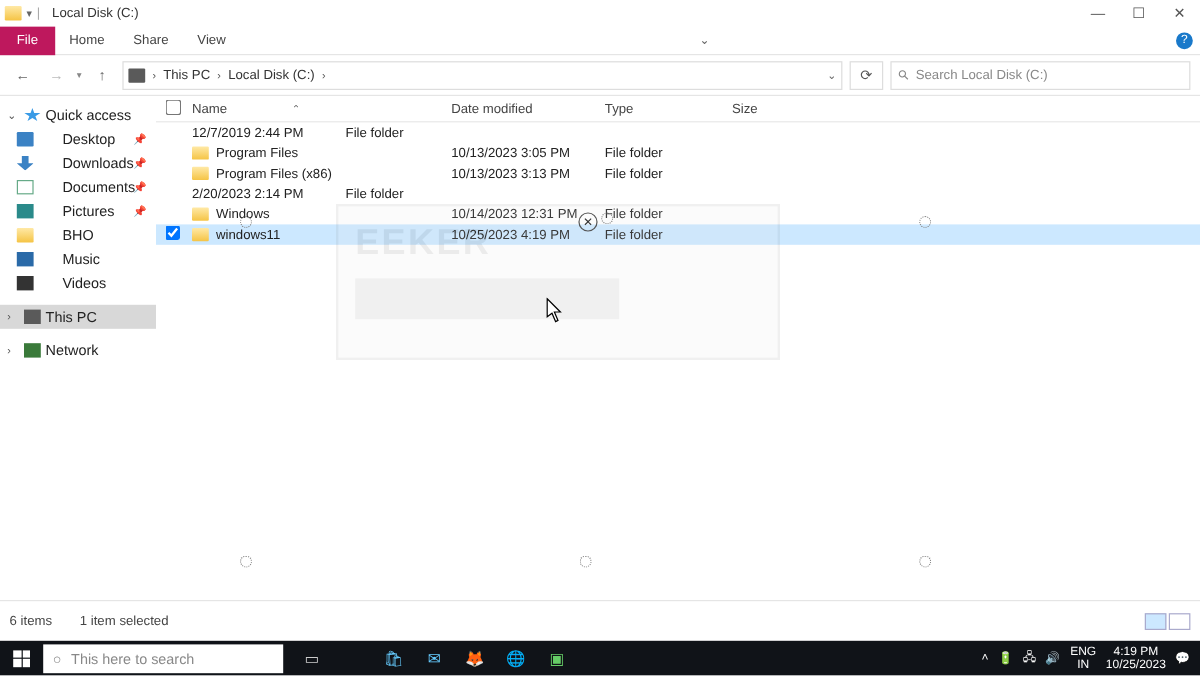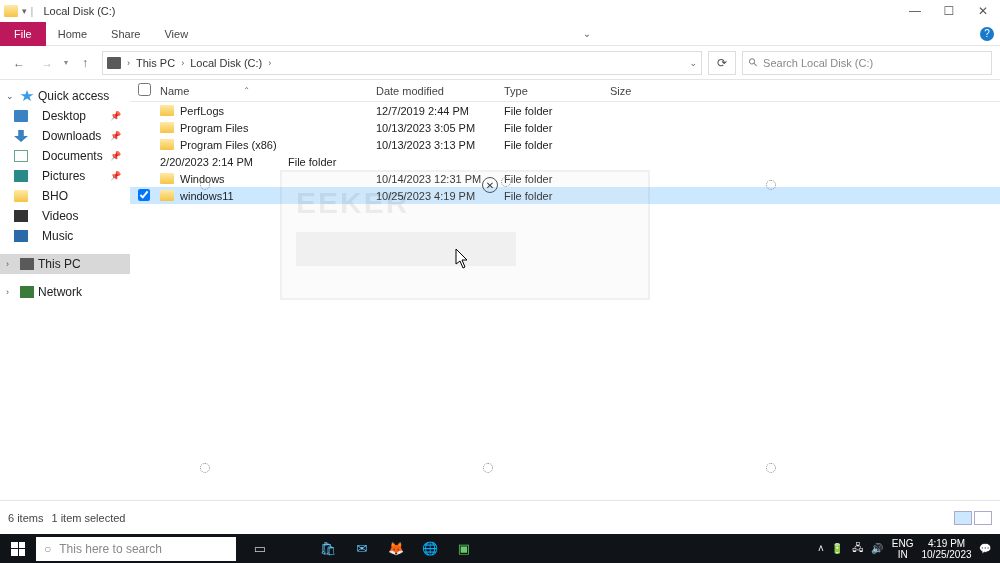--- a/index.html
+++ b/index.html
@@ -23,21 +23,21 @@
 .nav-btn.disabled { color: #bbb; }
 .crumbs { flex: 1; height: 24px; border: 1px solid #ddd; display: flex; align-items: center; padding: 0 4px; gap: 4px; font-size: 11px; color: #333; }
 .crumbs .pc-icon { width: 14px; height: 12px; background: #5a5a5a; display: inline-block; border-radius: 1px; }
 .crumbs .chev { color: #555; font-size: 9px; padding: 0 2px; }
 .crumbs .end-controls { margin-left: auto; display: flex; align-items: center; gap: 8px; }
 .refresh-box { width: 28px; height: 24px; border: 1px solid #ddd; display: flex; align-items: center; justify-content: center; color: #555; font-size: 12px; }
 .searchbox { width: 250px; height: 24px; border: 1px solid #ddd; display: flex; align-items: center; padding: 0 6px; color: #888; font-size: 11px; gap: 6px; }
 
 .main { display: flex; height: 460px; }
 .sidebar { width: 130px; padding: 6px 0; font-size: 12px; }
-.side-item { display: flex; align-items: center; gap: 14px; padding: 3px 8px 3px 14px; color: #222; position: relative; }
+.side-item { display: flex; align-items: center; gap: 24px; padding: 3px 8px 3px 14px; color: #222; position: relative; }
 .side-item.sel { background: #d8d8d8; }
 .side-item .pin { position: absolute; right: 8px; font-size: 9px; color: #555; }
 .side-header { display: flex; align-items: center; gap: 4px; padding: 3px 6px; color: #222; }
 .side-section { margin-bottom: 8px; }
 .side-icon { width: 14px; height: 12px; display: inline-block; }
 .ic-star { background: #3a9be6; clip-path: polygon(50% 0,61% 35%,98% 35%,68% 57%,79% 91%,50% 70%,21% 91%,32% 57%,2% 35%,39% 35%); }
 .ic-desktop { background: #3b82c4; border-radius: 1px; }
 .ic-downloads { background: #3b82c4; clip-path: polygon(30% 0,70% 0,70% 50%,100% 50%,50% 100%,0 50%,30% 50%); }
 .ic-doc { background: #fff; border: 1px solid #6a8; }
 .ic-pic { background: #2a8a8a; }
@@ -164,26 +164,26 @@
           <div class="side-item">
             <span class="side-icon ic-pic"></span>
             <span>Pictures</span>
             <span class="pin">📌</span>
           </div>
           <div class="side-item">
             <span class="side-icon ic-folder"></span>
             <span>BHO</span>
           </div>
           <div class="side-item">
+            <span class="side-icon ic-music"></span>
+            <span>Music</span>
+          </div>
+          <div class="side-item">
             <span class="side-icon ic-video"></span>
             <span>Videos</span>
-          </div>
-          <div class="side-item">
-            <span class="side-icon ic-music"></span>
-            <span>Music</span>
           </div>
         </div>
     </div>
     <div class="side-section">
       <div class="side-header side-item sel" style="padding-left:6px">
         <span class="side-chevron">›</span>
         <span class="side-icon ic-pc"></span>
         <span>This PC</span>
       </div>
     </div>
@@ -203,24 +203,20 @@
           <span>Name</span>
           <span class="sort-arrow">⌃</span>
         </span>
       <span class="col-date">Date modified</span>
       <span class="col-type">Type</span>
       <span class="col-size">Size</span>
     </div>
     <div id="file-rows">
         <div class="filerow">
     <span class="col-check"></span>
-    <span class="name-cell">
-            <span class="ic-folder side-icon"></span>
-            <span>PerfLogs</span>
-          </span>
     <span class="col-date">12/7/2019 2:44 PM</span>
     <span class="col-type">File folder</span>
     <span class="col-size"></span>
         </div>
         <div class="filerow">
     <span class="col-check"></span>
     <span class="name-cell">
             <span class="ic-folder side-icon"></span>
             <span>Program Files</span>
           </span>
@@ -283,21 +279,21 @@
 </div>
 
 <div class="cursor">
   <svg width="16" height="22" viewBox="0 0 16 22">
       <path d="M1 1 L1 16 L5 13 L8 20 L10 19 L7 12 L12 12 Z" fill="#fff" stroke="#000" stroke-width="1"></path>
     </svg>
 </div>
 
 <div class="statusbar">
   <span>6 items</span>
-  <span style="margin-left:8px">1 item selected</span>
+  <span style="margin-left:23px">1 item selected</span>
   <div class="view-icons">
     <div class="vbtn active"></div>
     <div class="vbtn"></div>
   </div>
 </div>
 
 <div class="taskbar">
   <div class="start-btn">
     <div class="win-logo">
         <span></span>

